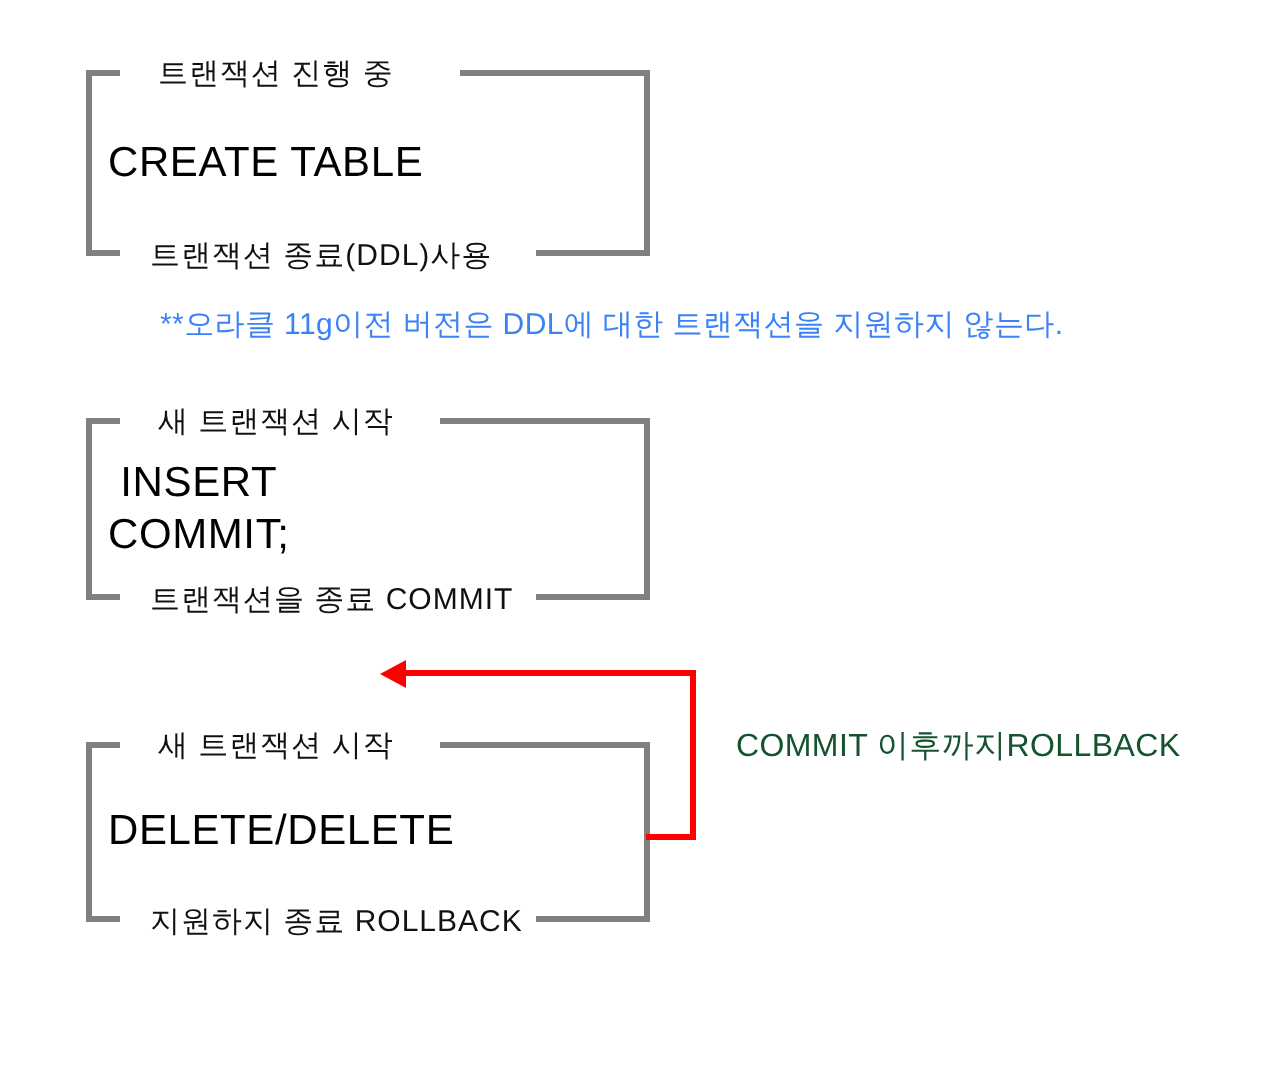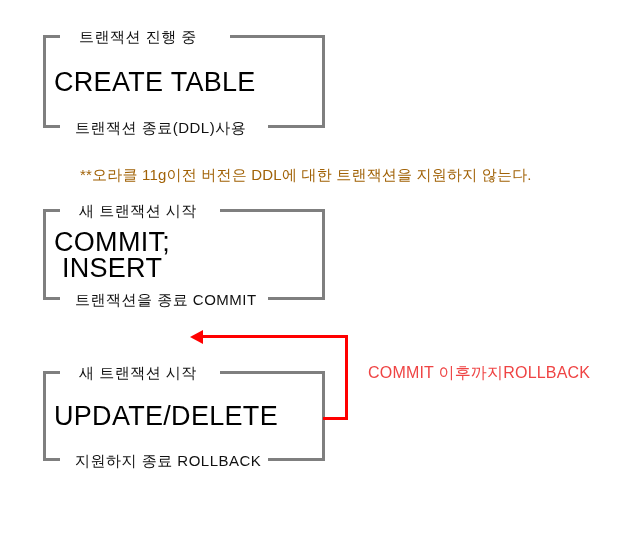--- a/index.html
+++ b/index.html
@@ -46,36 +46,35 @@
     color: #111111;
     letter-spacing: 0.5px;
     white-space: nowrap;
   }
   .label-top    { left: 36px; top: 2px; transform: translateY(-50%); }
   .label-bottom { left: 32px; bottom: 0px; transform: translateY(50%); }
 
   .sql-content {
     position: relative;
     padding-left: 11px;
-    font-size: 27px;
+    font-size: 21px;
     line-height: 26px;
     color: #000000;
     letter-spacing: 0.3px;
   }
 
   
   .note {
     position: absolute;
     left: 80px;
     top: 153px;
     font-size: 15px;
-    color: #a16207;
+    color: #3b82f6;
     letter-spacing: 0.2px;
     white-space: nowrap;
-    margin-top: 13px;
   }
 
   
   .arrow-seg { position: absolute; background: #ff0000; }
   .arrow-seg-top    { left: 202px; top: 335px; width: 144px; height: 3px; }
   .arrow-seg-vert   { left: 345px; top: 335px; width: 3px;  height: 85px; }
   .arrow-seg-bottom { left: 323px; top: 417px; width: 25px; height: 3px; }
   .arrow-head {
     position: absolute;
     left: 190px; top: 330px;
@@ -83,21 +82,21 @@
     border-top: 7px solid transparent;
     border-bottom: 7px solid transparent;
     border-right: 13px solid #ff0000;
   }
 
   .arrow-label {
     position: absolute;
     left: 368px;
     top: 363px;
     font-size: 16px;
-    color: #ef4444;
+    color: #14532d;
     letter-spacing: 0.2px;
     white-space: nowrap;
   }
 </style>
 </head>
 <body>
 
 <div class="canvas">
 
   <section class="block block1">
@@ -118,36 +117,36 @@
 
   <section class="block block2">
     <div class="edge v-edge v-left"></div>
     <div class="edge h-edge stub-top"></div>
     <div class="edge h-edge top-right"></div>
     <div class="edge v-edge v-right"></div>
     <div class="edge h-edge stub-bottom"></div>
     <div class="edge h-edge bottom-right"></div>
     <div class="label label-top">새 트랜잭션 시작</div>
     <div class="sql-content">
+      <div>INSERT</div>
       <div>COMMIT;</div>
-      <div>INSERT</div>
     </div>
     <div class="label label-bottom">트랜잭션을 종료 COMMIT</div>
   </section>
 
   <section class="block block3">
     <div class="edge v-edge v-left"></div>
     <div class="edge h-edge stub-top"></div>
     <div class="edge h-edge top-right"></div>
     <div class="edge v-edge v-right"></div>
     <div class="edge h-edge stub-bottom"></div>
     <div class="edge h-edge bottom-right"></div>
     <div class="label label-top">새 트랜잭션 시작</div>
     <div class="sql-content">
-      <div>UPDATE/DELETE</div>
+      <div>DELETE/DELETE</div>
     </div>
     <div class="label label-bottom">지원하지 종료 ROLLBACK</div>
   </section>
 
   <div>
     <div class="arrow-head"></div>
     <div class="arrow-seg arrow-seg-top"></div>
     <div class="arrow-seg arrow-seg-vert"></div>
     <div class="arrow-seg arrow-seg-bottom"></div>
   </div>

